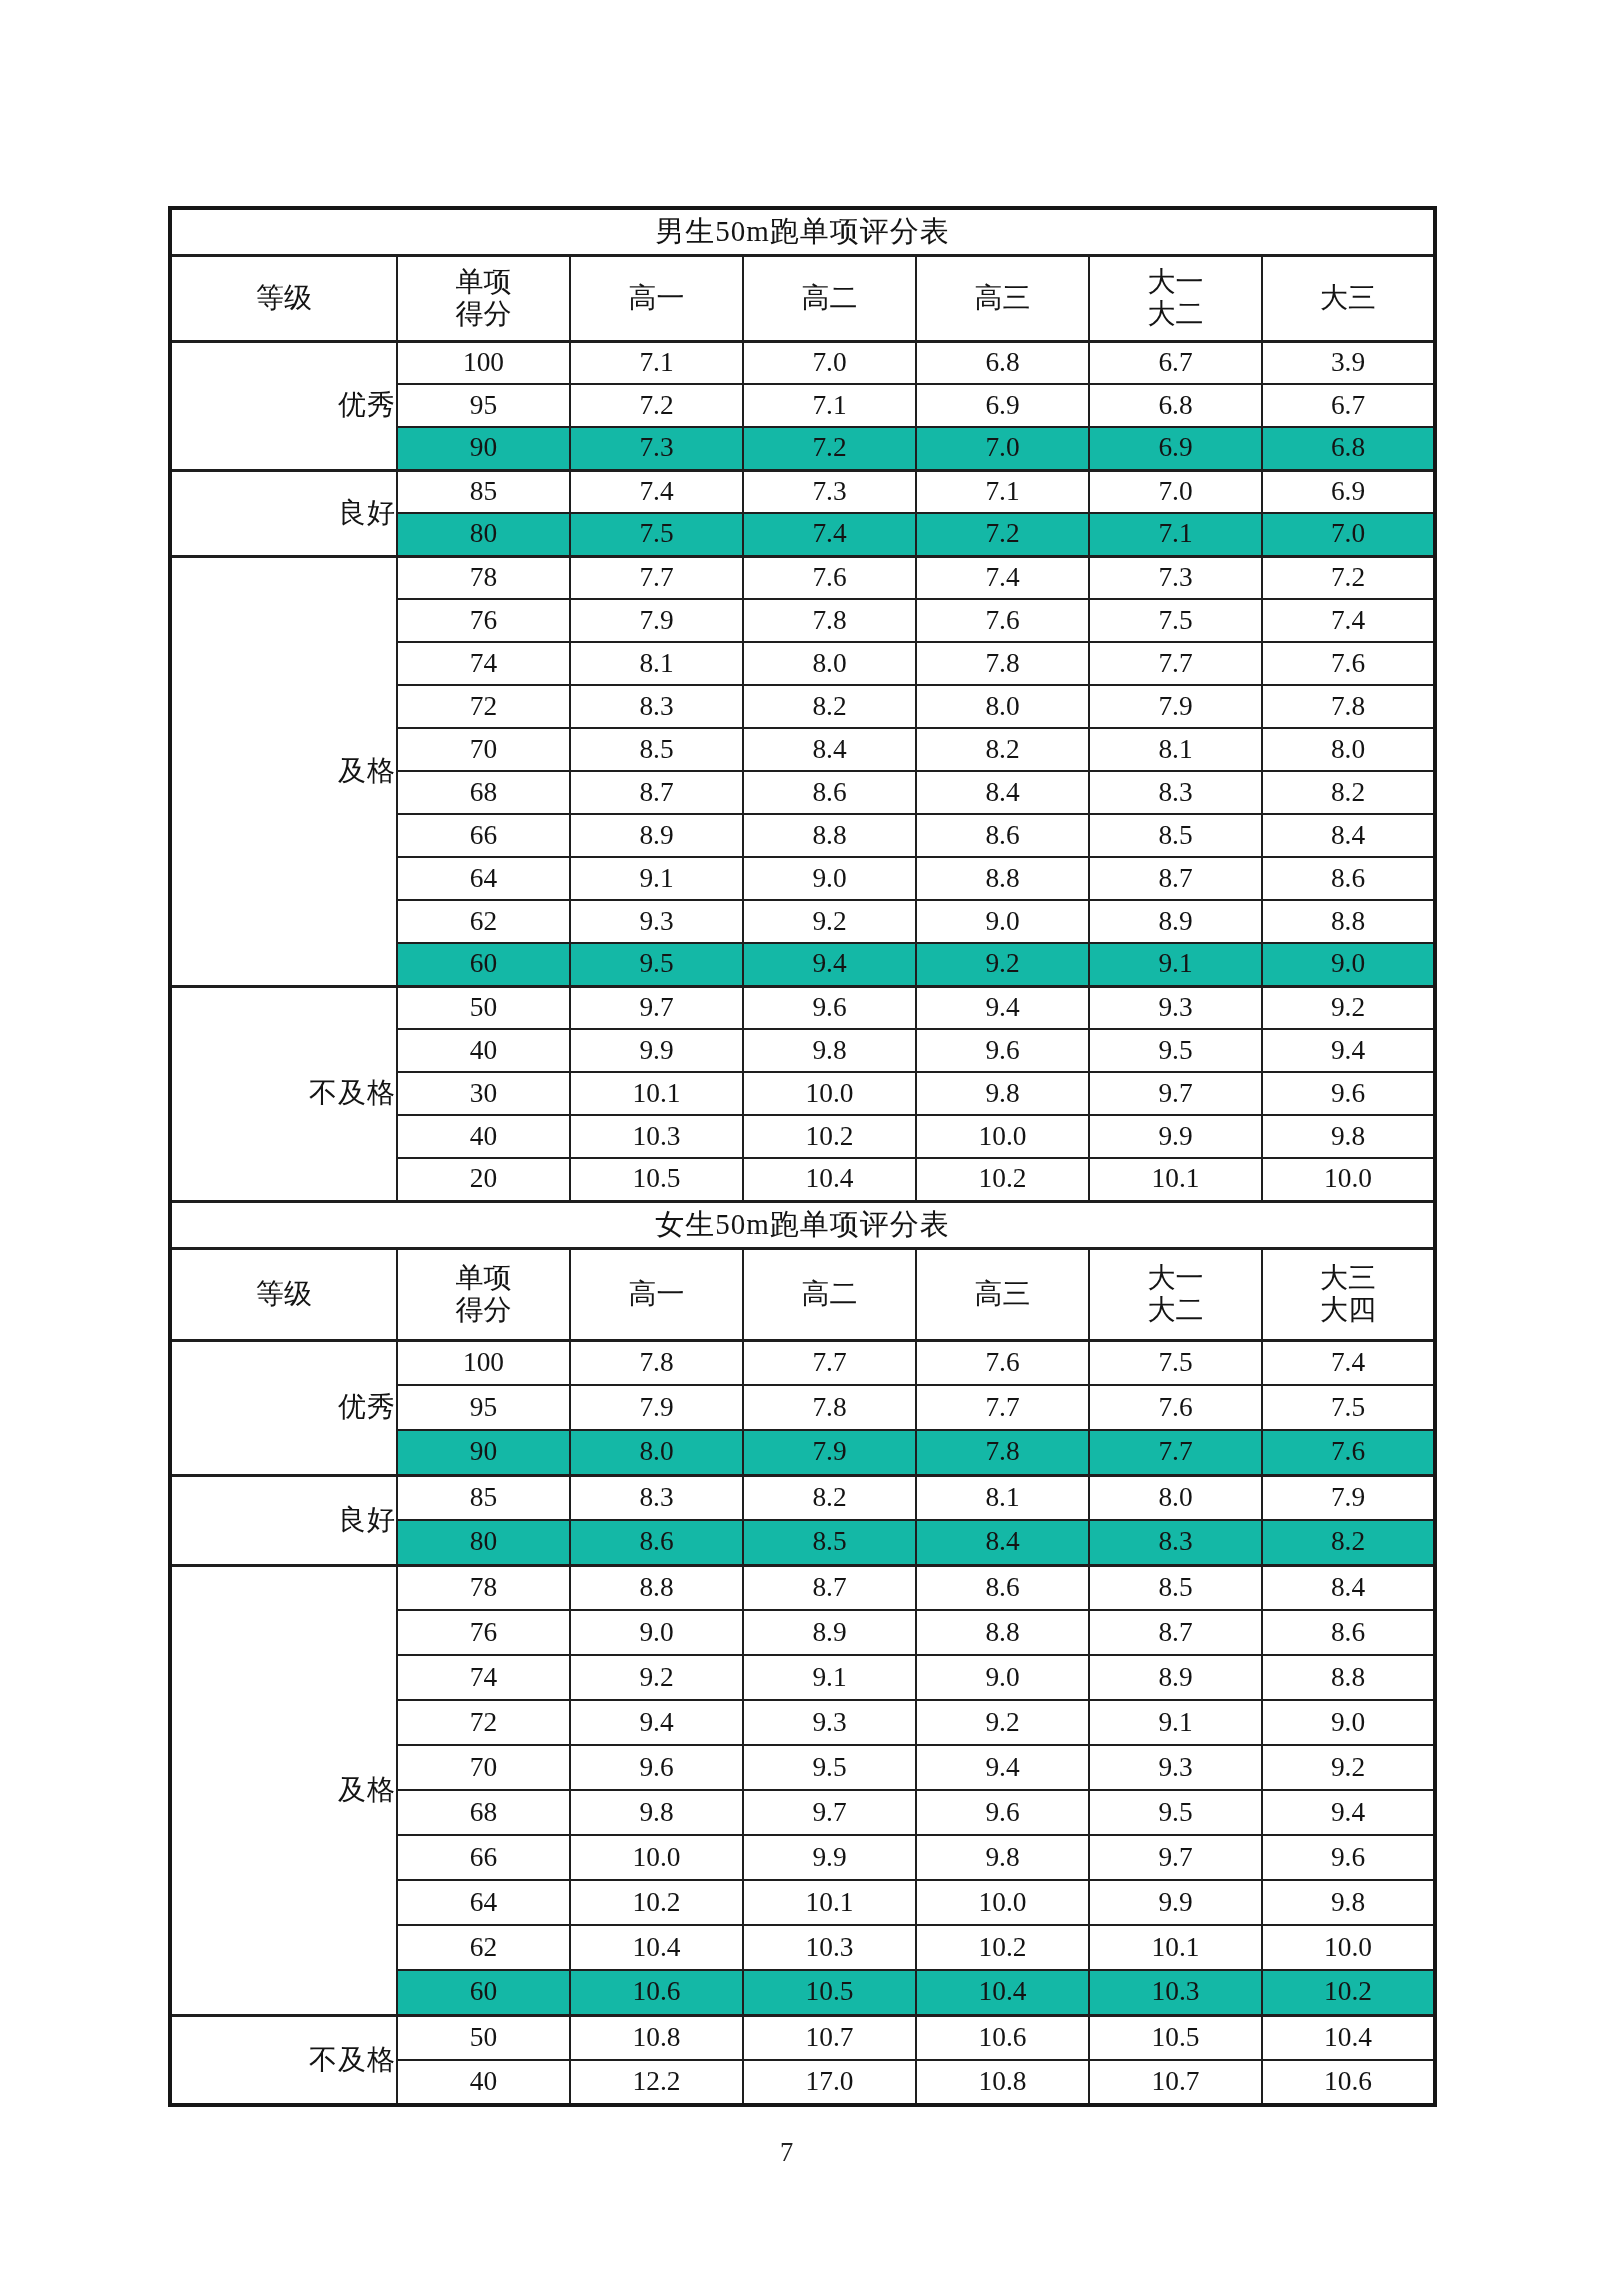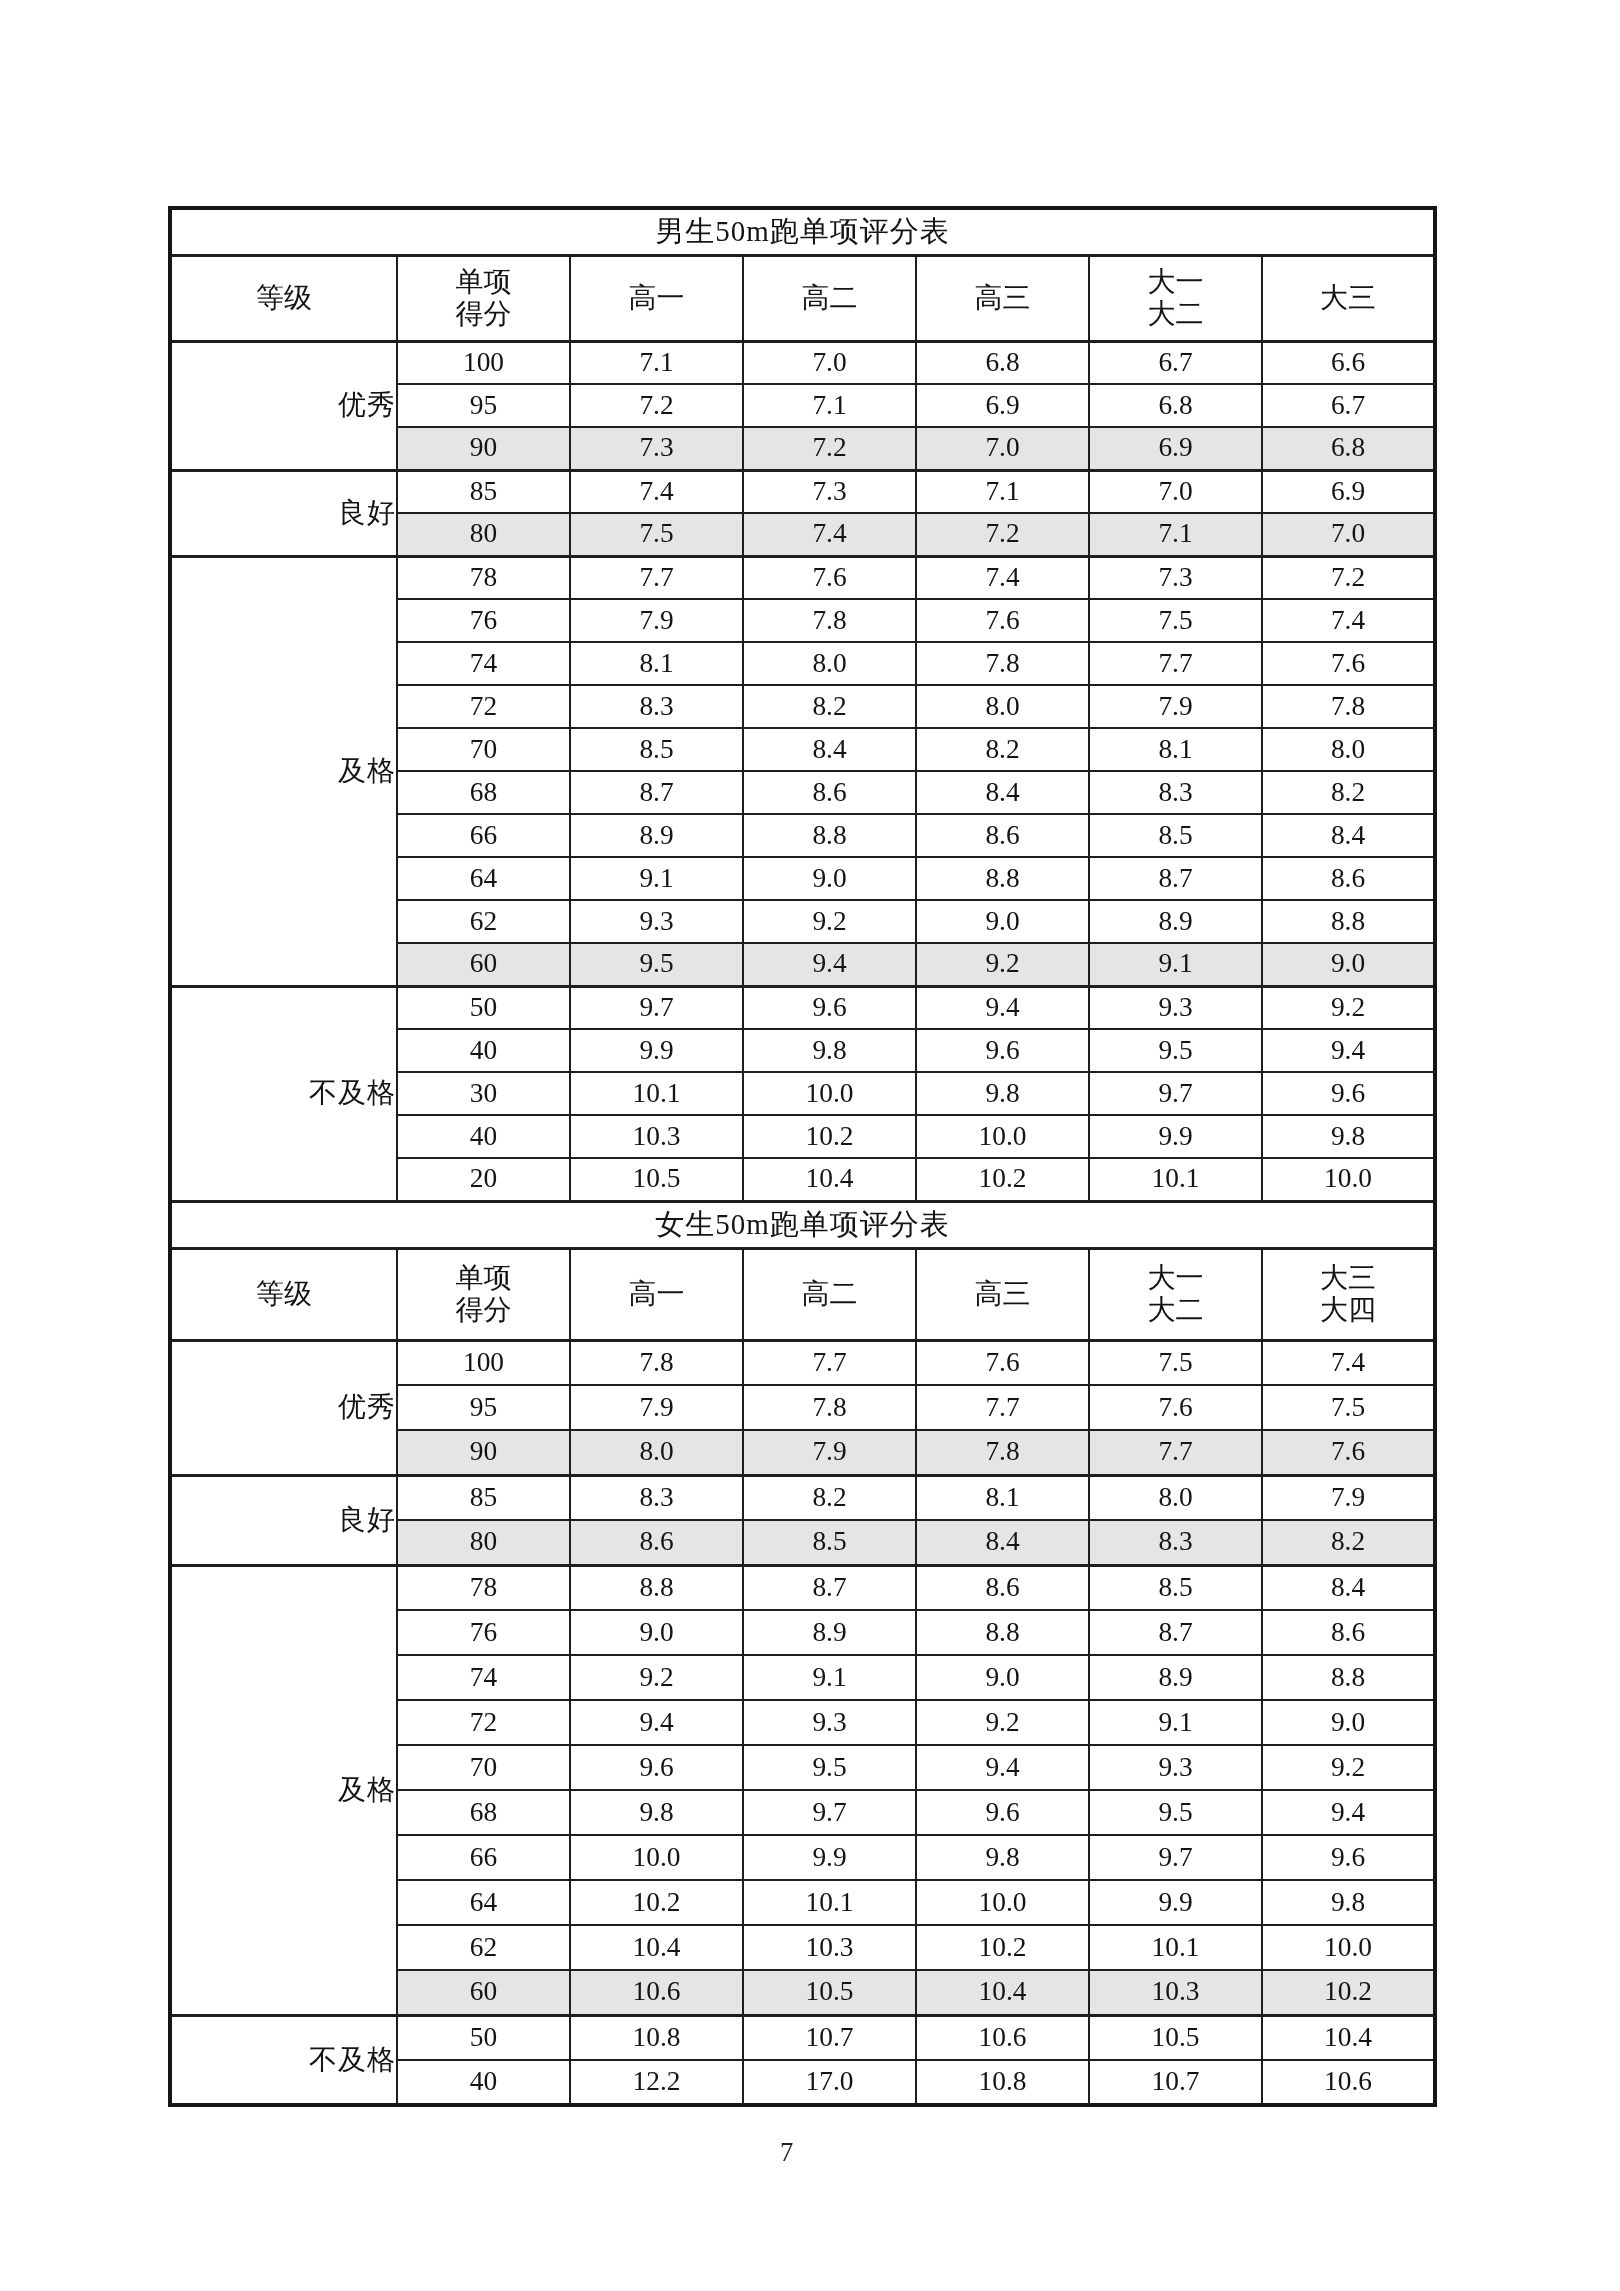--- a/index.html
+++ b/index.html
@@ -31,21 +31,21 @@
   }
   td.title-cell { font-size:29px; height:47px; letter-spacing:1px; }
   tr.header-row td { font-size:28px; white-space:pre-line; }
   tr.header-row.h-boys td { height:86px; }
   tr.header-row.h-girls td { height:92px; }
   tr.data-row.r-boys td { height:43px; }
   tr.data-row.r-girls td { height:45px; }
   td.grade-cell { font-size:28px; letter-spacing:1px; background:#ffffff;text-align:right; }
   tr.thick-top td { border-top-width:3.9px; }
   tr.thick-bottom td { border-bottom-width:3.9px; }
-  td.shaded { background:#e5e5e5; }
+  td.shaded { background:#14b8a6; }
 
   .page-number {
     position:absolute;
     left:757px; top:2137px;
     width:59px;
     text-align:center;
     font-size:26.5px;
     color:#222;
   }
 </style>
@@ -78,21 +78,21 @@
 大二</td>
           <td class="header-cell">大三</td>
         </tr>
         <tr class="data-row r-boys thick-top">
           <td class="grade-cell" rowspan="3">优秀</td>
           <td class="score-cell">100</td>
           <td class="value-cell">7.1</td>
           <td class="value-cell">7.0</td>
           <td class="value-cell">6.8</td>
           <td class="value-cell">6.7</td>
-          <td class="value-cell">6.6</td>
+          <td class="value-cell">3.9</td>
         </tr>
         <tr class="data-row r-boys">
           <td class="score-cell">95</td>
           <td class="value-cell">7.2</td>
           <td class="value-cell">7.1</td>
           <td class="value-cell">6.9</td>
           <td class="value-cell">6.8</td>
           <td class="value-cell">6.7</td>
         </tr>
         <tr class="data-row r-boys">

